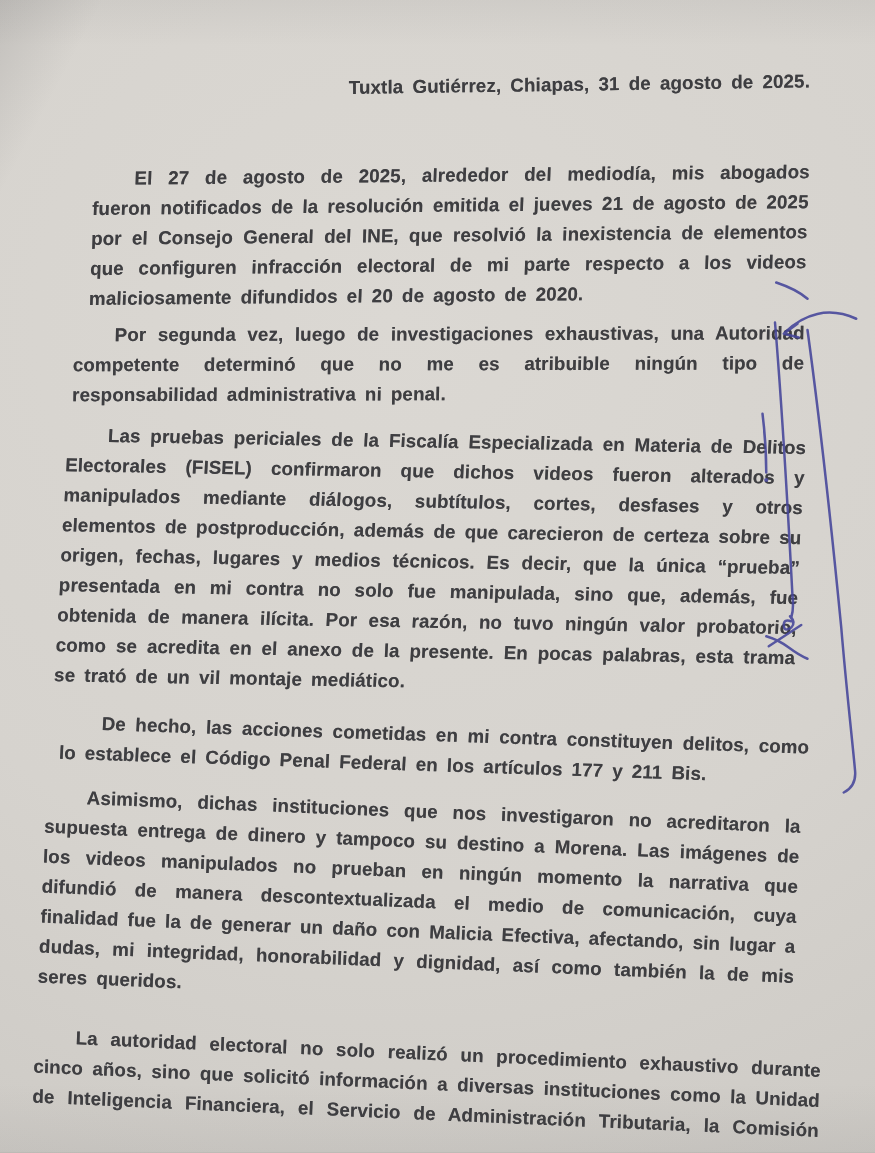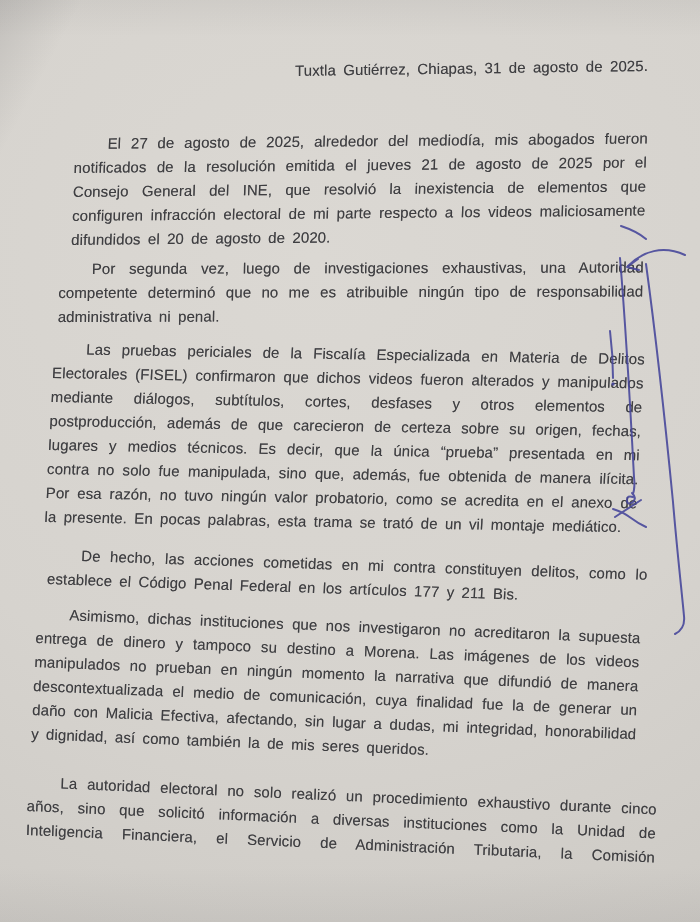--- a/index.html
+++ b/index.html
@@ -3,20 +3,21 @@
 <meta charset="utf-8">
 <style>
   html,body{margin:0;padding:0;background:#b9b6b1;}
   .page{
     position:relative;
     width:700px;height:922px;
     overflow:hidden;
     background:
       radial-gradient(ellipse 130% 95% at 45% 28%, #dbd8d3 0%, #d6d3ce 52%, #cac7c2 100%);
     font-family:"Liberation Sans","DejaVu Sans",sans-serif;
+    font-weight:bold;
   }
   
   .page::before{
     content:"";position:absolute;inset:0;pointer-events:none;
     background:
       linear-gradient(118deg, rgba(40,40,45,.12) 0%, rgba(40,40,45,0) 7%),
       linear-gradient(0deg,   rgba(40,40,45,.06) 0%, rgba(40,40,45,0) 6%),
       linear-gradient(180deg, rgba(40,40,45,.05) 0%, rgba(40,40,45,0) 4%);
   }
   .content{

